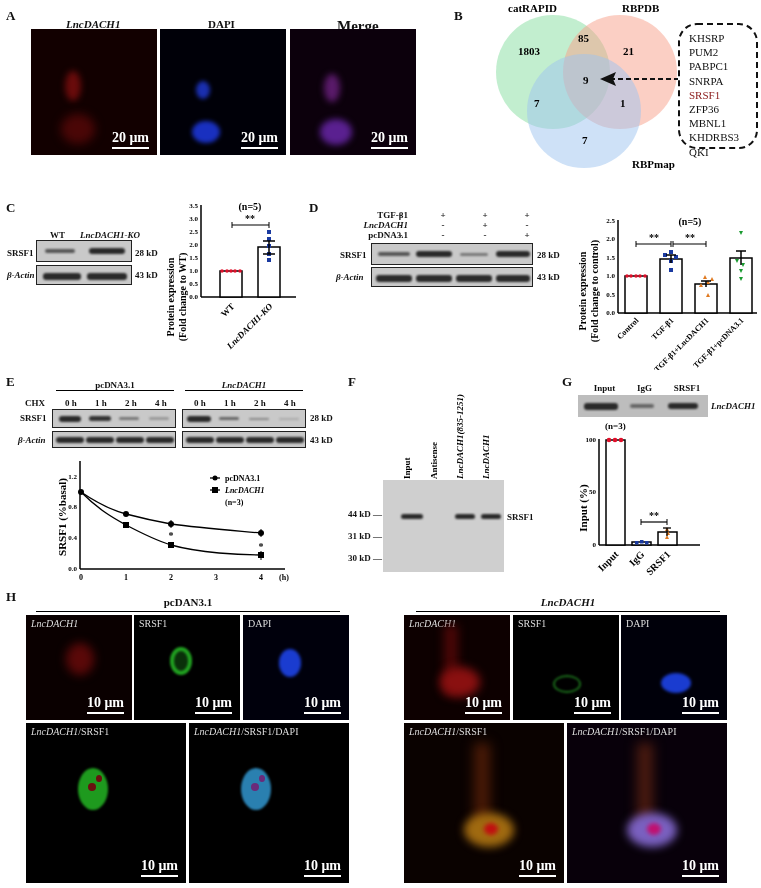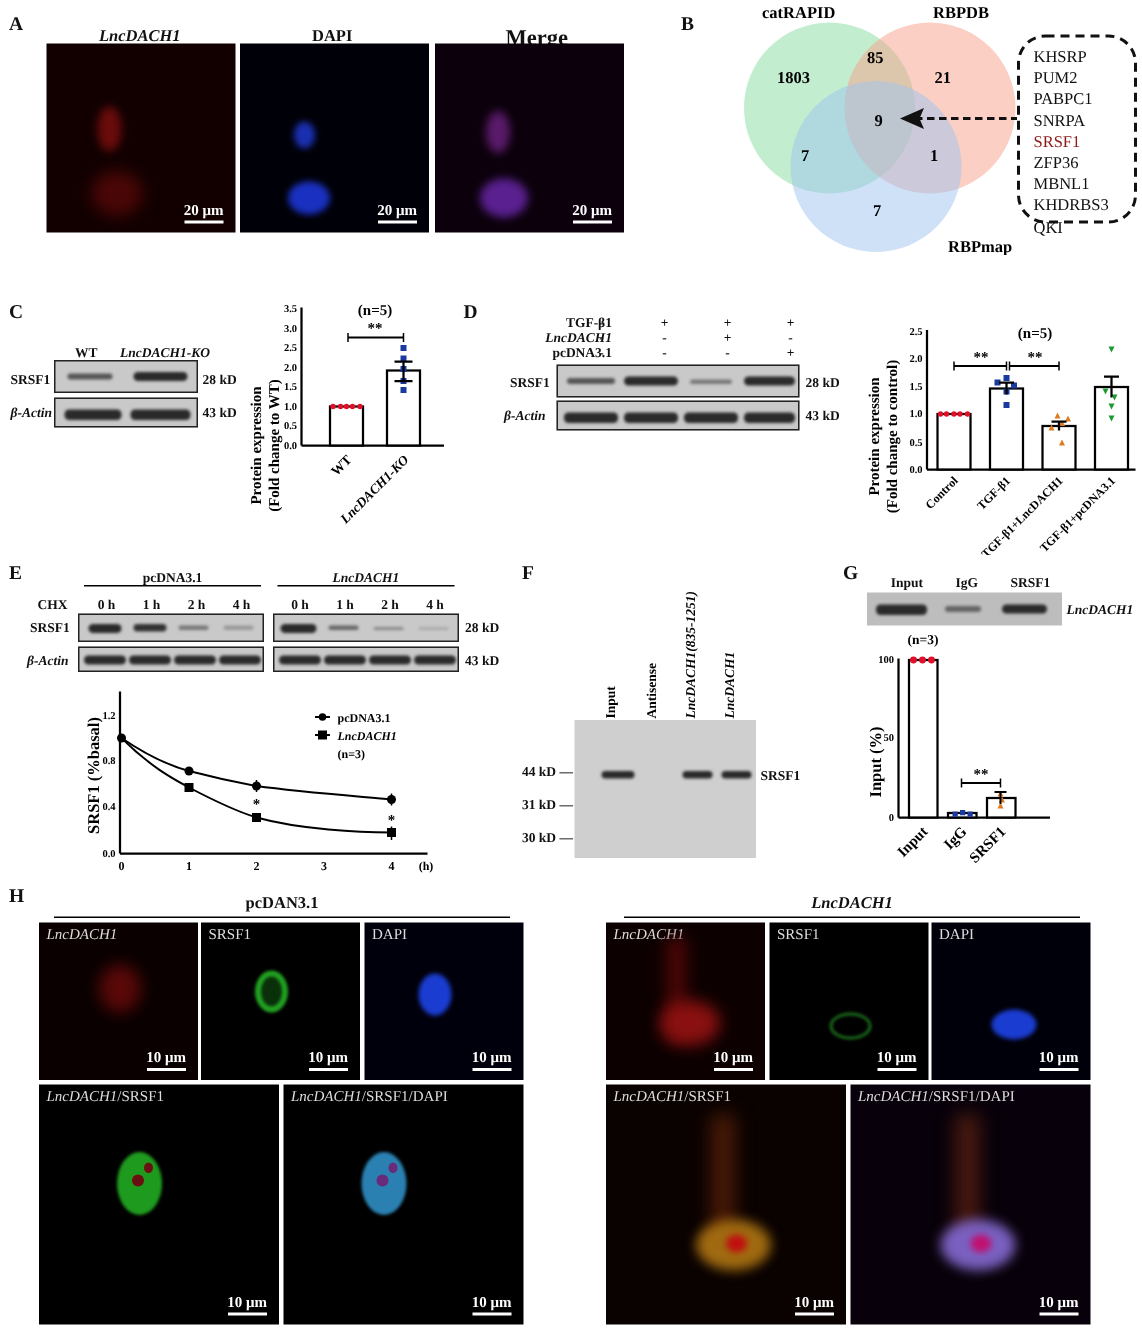--- a/index.html
+++ b/index.html
@@ -3,21 +3,21 @@
 <meta charset="utf-8">
 <style>
 *{box-sizing:border-box;margin:0;padding:0}
 body{width:761px;height:888px;background:#fff;position:relative;font-family:"Liberation Serif","DejaVu Serif",serif;color:#111;overflow:hidden}
 .abs{position:absolute}
 .plabel{font-weight:bold;font-size:13px}
 .b{font-weight:bold}
 .i{font-style:italic}
 .micro{background:#000;position:absolute;overflow:hidden}
 .micro .lbl{position:absolute;left:5px;top:3px;color:#ddd;font-size:10px}
-.sb{position:absolute;right:8px;bottom:6px;color:#fff;font-size:10px;font-weight:bold;text-align:right}
+.sb{position:absolute;right:8px;bottom:6px;color:#fff;font-size:14px;font-weight:bold;text-align:right}
 .sb i{display:block;height:2px;background:#fff;margin-top:1px}
 .blot{position:absolute;background:#c9c9c9;border:1px solid #222}
 .band{position:absolute;height:5px;border-radius:3px;background:#2a2a2a;filter:blur(1px)}
 .small{font-size:9px}
 svg text{font-family:"Liberation Serif","DejaVu Serif",serif}
 </style>
 </head>
 <body>
 
 <div class="abs plabel" style="left:6px;top:8px">A</div>

